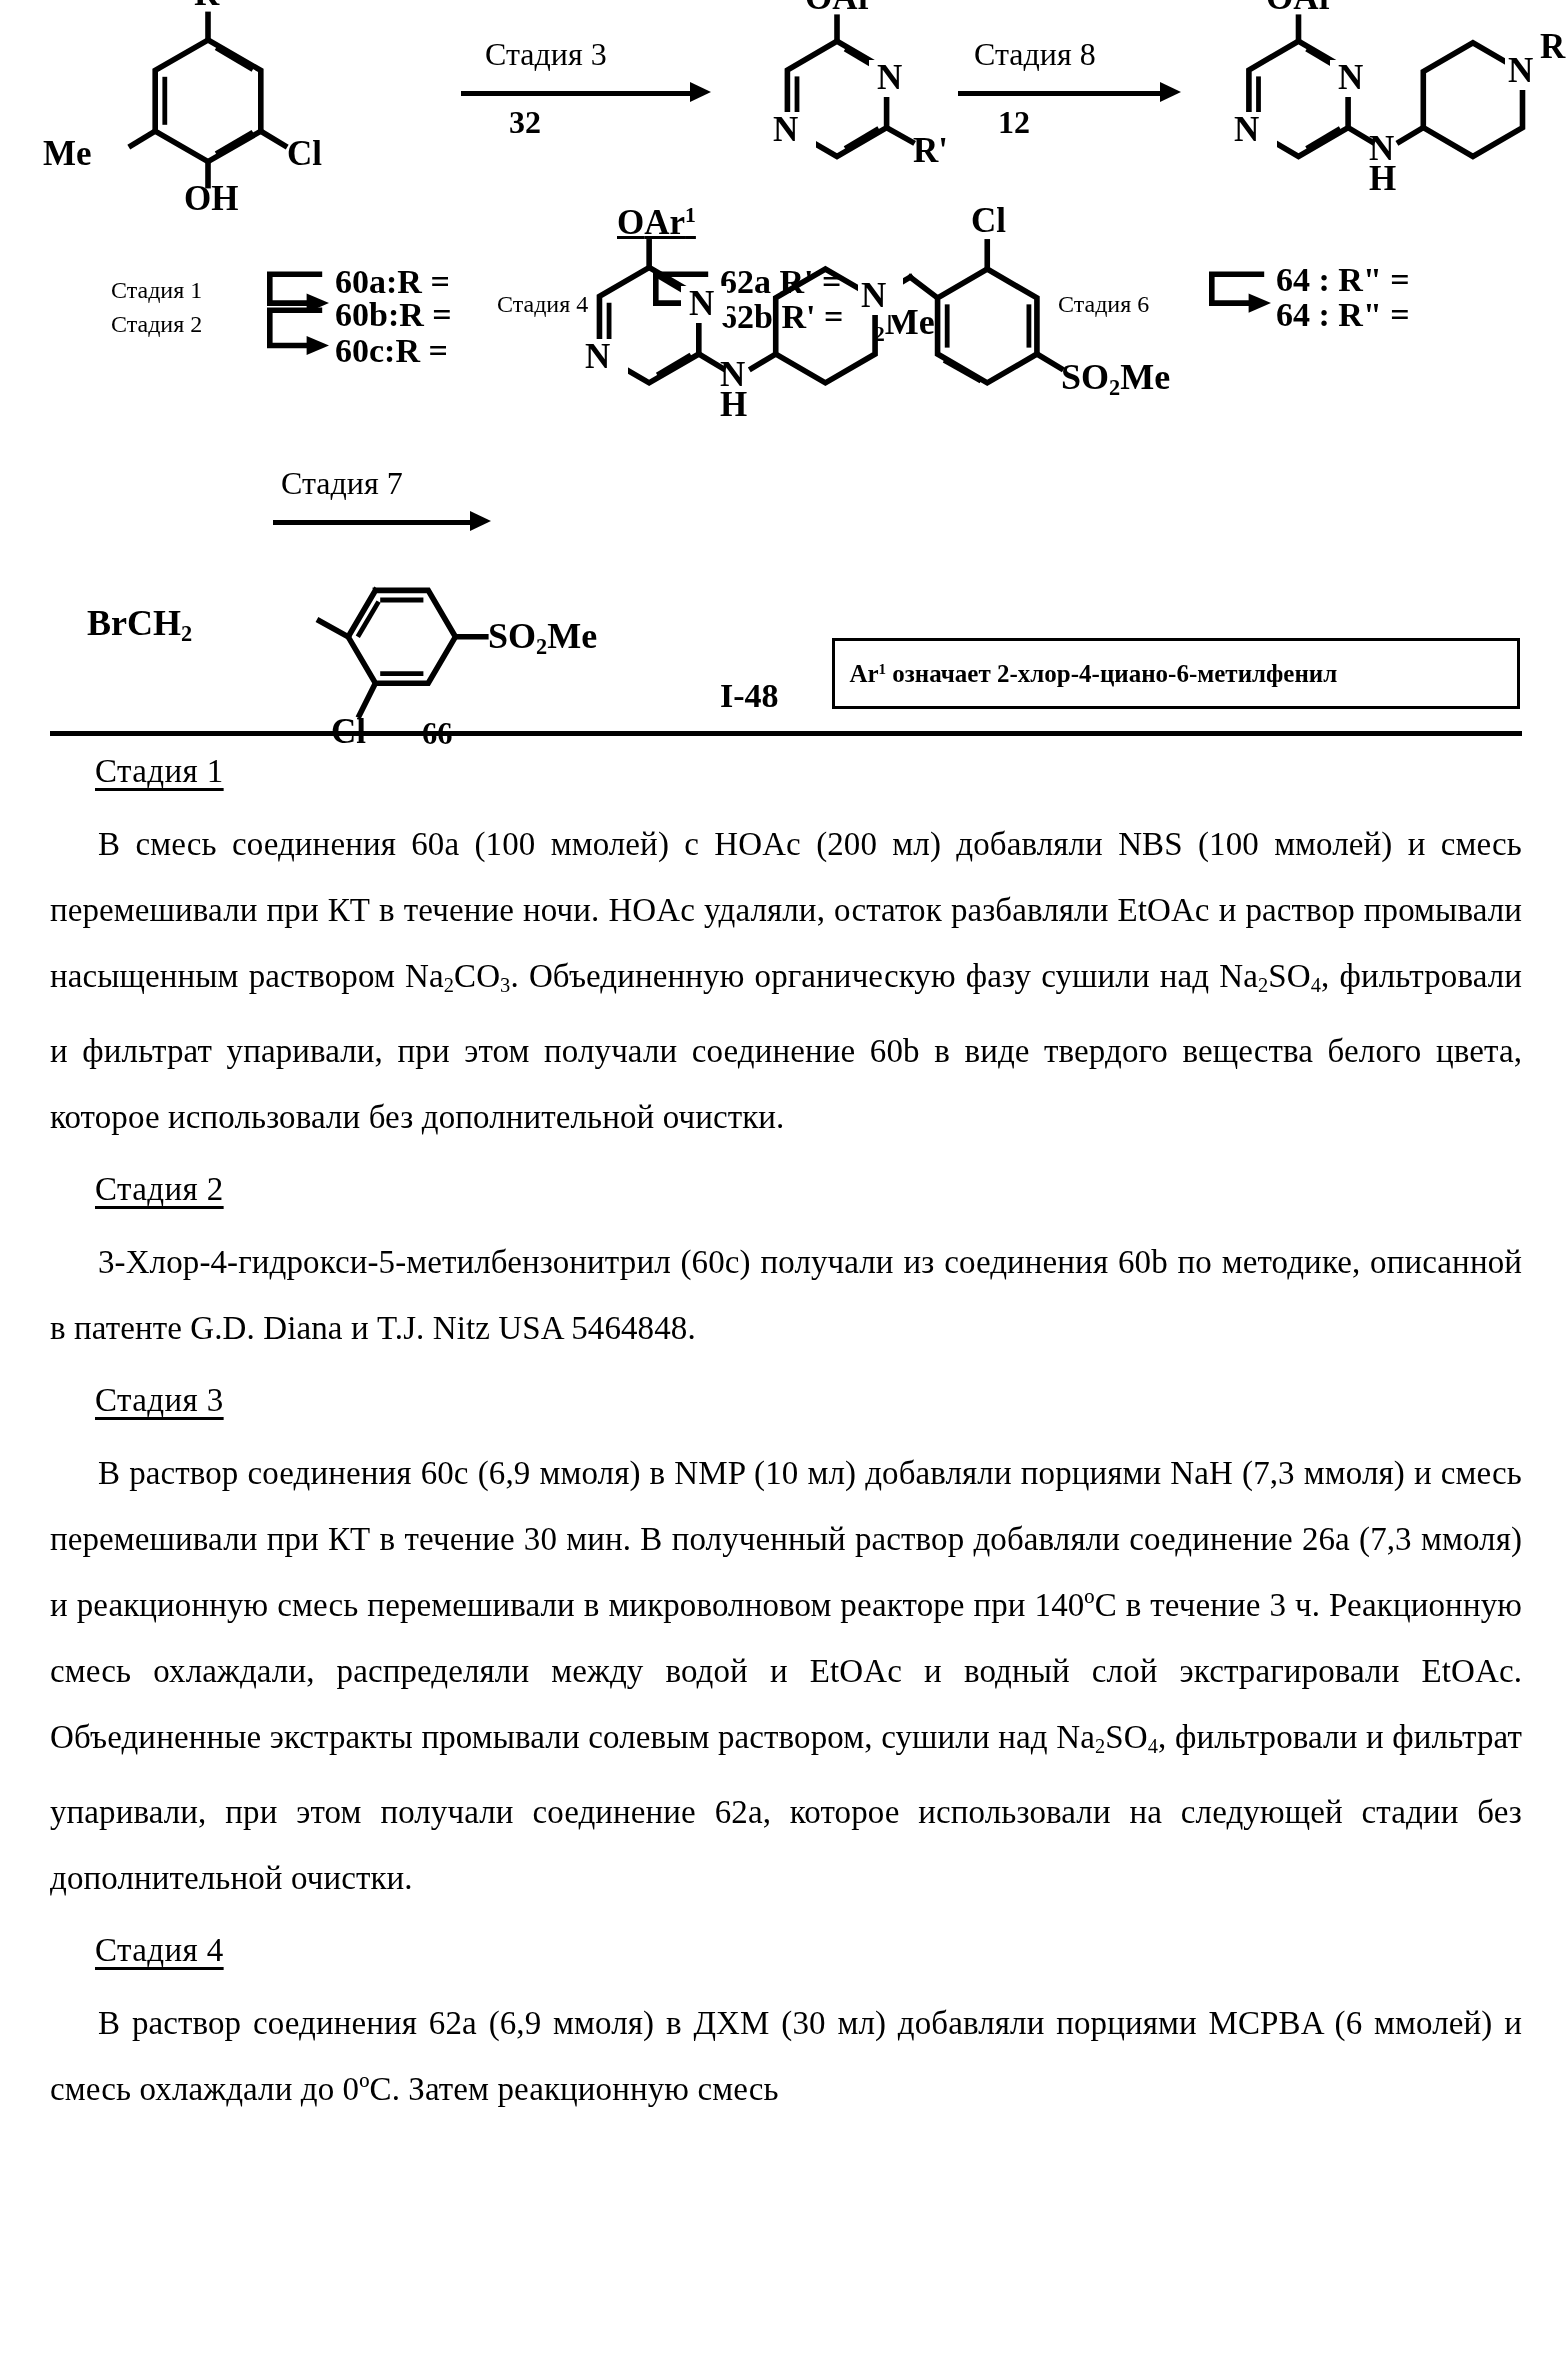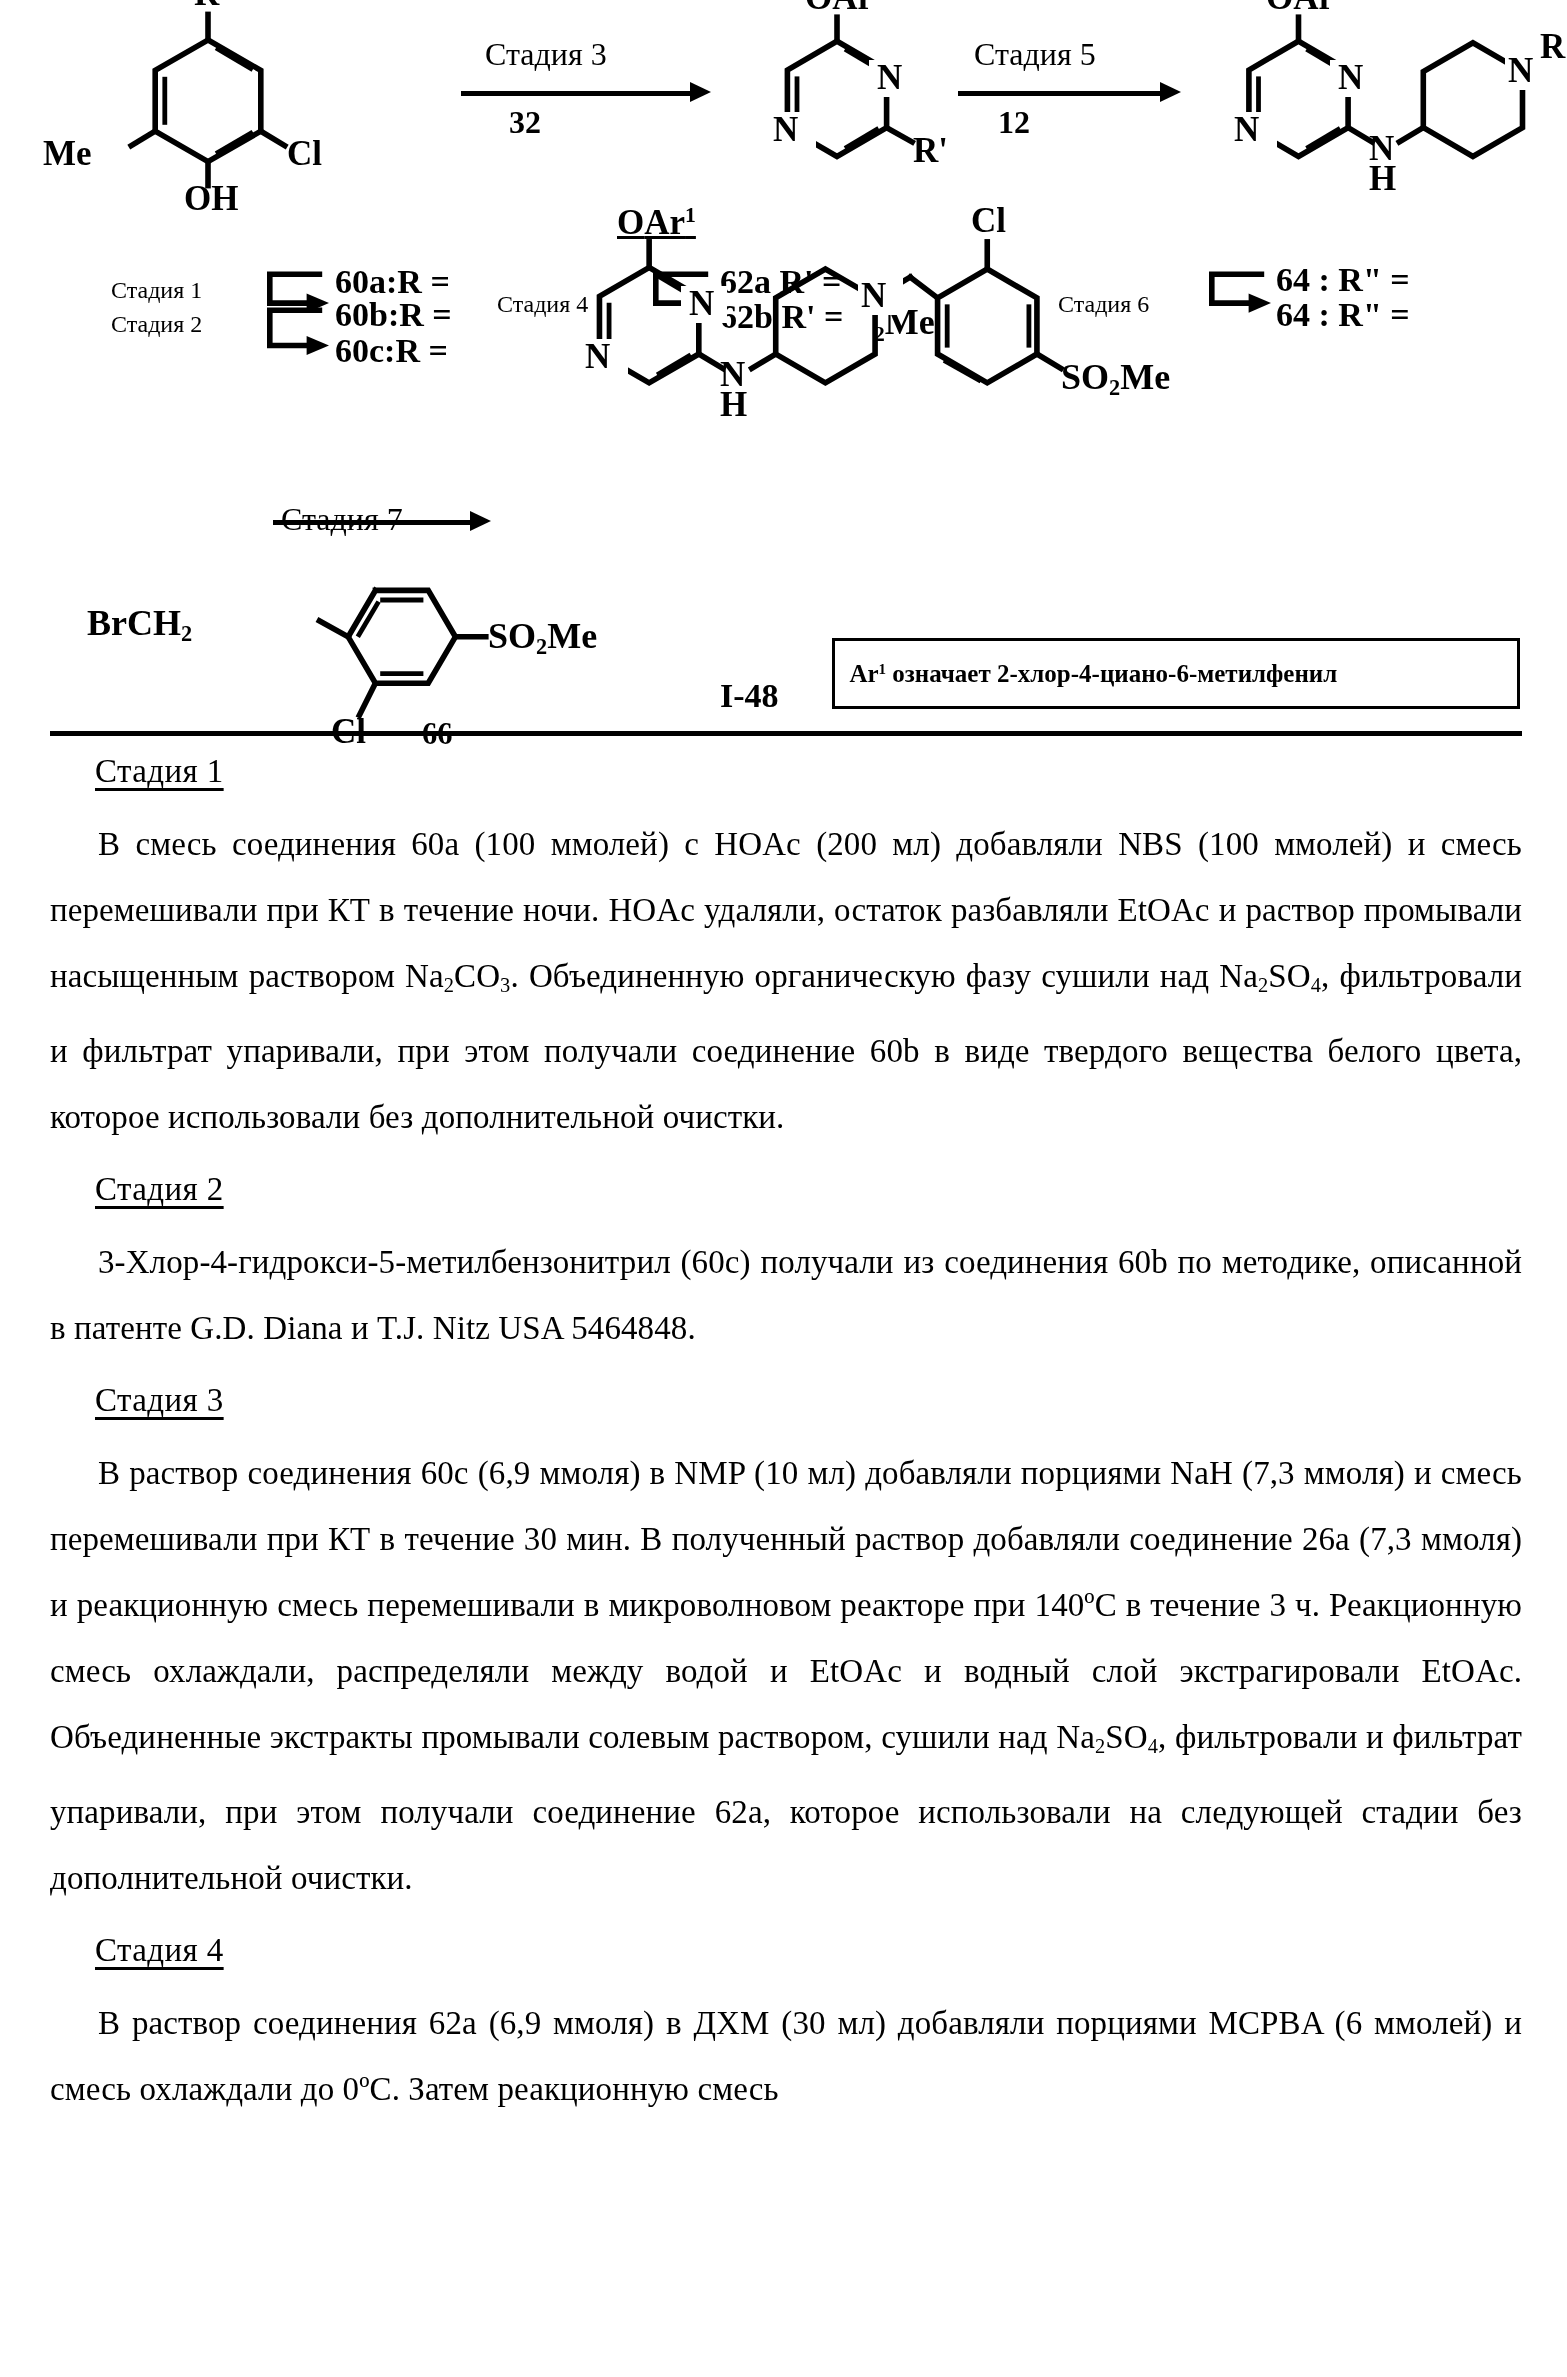--- a/index.html
+++ b/index.html
@@ -139,21 +139,21 @@
 
       <div class="abs" style="left:120px;top:38px;width:46px;height:37px;background:#fff;"></div>
       <div class="abs" style="left:21px;top:90px;width:46px;height:37px;background:#fff;"></div>
       <div class="abs atom big" style="left:128px;top:38px;">N</div>
       <div class="abs atom big" style="left:24px;top:90px;">N</div>
       <div class="abs atom big" style="left:56px;top:-42px;"><span>O</span><span>Ar</span><sup>1</sup></div>
       <div class="abs atom big" style="left:164px;top:111px;">R'</div>
     </div>
 
     <div class="abs" style="left:958px;top:36px;width:232px;height:104px;">
-      <div class="abs stage-lbl" style="left:16px;top:0px;">Стадия 5</div>
+      <div class="abs stage-lbl" style="left:16px;top:0px;">Стадия 8</div>
       <div class="arrowline" style="left:0px;top:55px;width:205px;"></div>
       <div class="arrowhead" style="left:202px;top:46px;"></div>
       <div class="abs arrow-num" style="left:40px;top:68px;">12</div>
     </div>
 
     <div class="abs" style="left:1210px;top:22.4px;">
       <svg width="337" height="176" viewBox="0 0 420 220">
 
         <polyline class="bond" points="110,24 172,60 172,132 110,168 48,132 48,60 110,24"></polyline>
         <line class="bond2" x1="60" y1="68" x2="60" y2="126"></line>
@@ -214,21 +214,21 @@
       <div class="abs stage-lbl-sm" style="left:0px;top:22.4px;">Стадия 6</div>
       <svg class="brk" style="left:149px;top:1.6px;" width="64" height="45" viewBox="0 0 80 56">
         <polyline class="bond" points="68,4 6,4 6,40 56,40"></polyline>
         <polygon points="52,28 80,40 52,52" fill="#000"></polygon>
       </svg>
       <div class="abs cmpd" style="left:218px;top:-8px;">64 : R" =</div>
       <div class="abs cmpd" style="left:218px;top:27px;">64 : R" =</div>
     </div>
 
     <div class="abs" style="left:273px;top:465px;width:257px;height:104px;">
-      <div class="abs stage-lbl" style="left:8px;top:0px;margin-top:36px;">Стадия 7</div>
+      <div class="abs stage-lbl" style="left:8px;top:0px;">Стадия 7</div>
       <div class="arrowline" style="left:0px;top:55px;width:200px;"></div>
       <div class="arrowhead" style="left:197px;top:46px;"></div>
     </div>
 
     <div class="abs" style="left:305px;top:576px;">
       <svg width="216" height="160" viewBox="0 0 270 200">
         <polyline class="bond" points="88,18 154,18 188,76 154,134 88,134 54,76 88,18"></polyline>
         <line class="bond2" x1="94" y1="30" x2="148" y2="30"></line>
         <line class="bond2" x1="94" y1="122" x2="148" y2="122"></line>
         <line class="bond2" x1="66" y1="76" x2="92" y2="32"></line>

